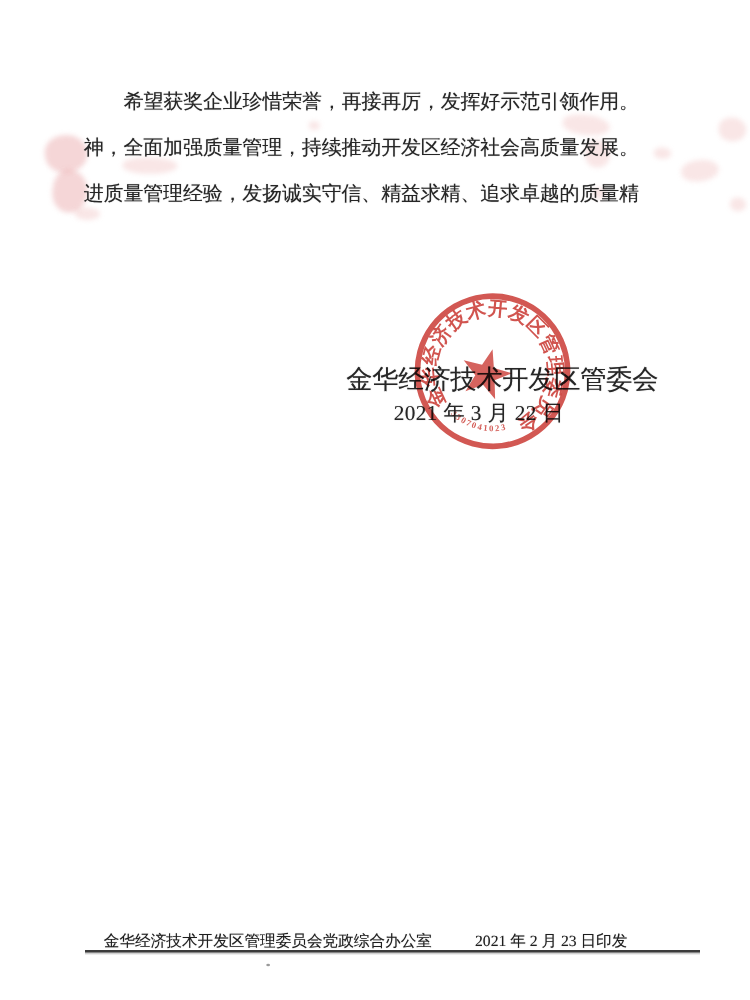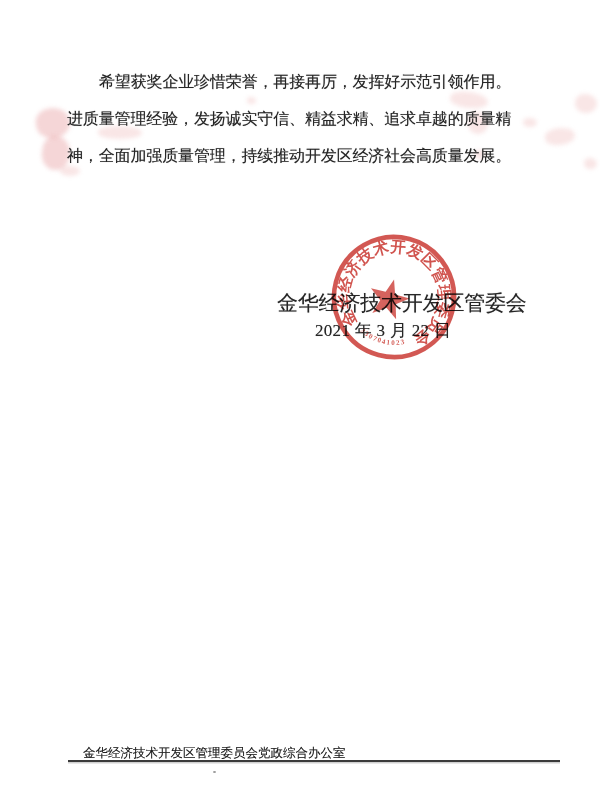--- a/index.html
+++ b/index.html
@@ -102,22 +102,22 @@
   <div class="bleed faint b6"></div>
   <div class="bleed faint b7"></div>
   <div class="bleed faint b8"></div>
   <div class="bleed faint b9"></div>
   <div class="bleed faint b10"></div>
   <div class="bleed faint b11"></div>
   <div class="bleed faint b12"></div>
 
   <div class="body-text">
     <div class="body-line indent">希望获奖企业珍惜荣誉，再接再厉，发挥好示范引领作用。</div>
+    <div class="body-line">神，全面加强质量管理，持续推动开发区经济社会高质量发展。</div>
     <div class="body-line">进质量管理经验，发扬诚实守信、精益求精、追求卓越的质量精</div>
-    <div class="body-line">神，全面加强质量管理，持续推动开发区经济社会高质量发展。</div>
   </div>
 
   <div class="sig-org">金华经济技术开发区管委会</div>
   <div class="sig-date">2021 年 3 月 22 日</div>
 
   <svg class="seal" viewBox="0 0 170 170" xmlns="http://www.w3.org/2000/svg" xmlns:xlink="http://www.w3.org/1999/xlink">
     <g transform="rotate(15 85 85)">
       <circle cx="85" cy="85" r="60" fill="none" stroke="#c8322b" stroke-width="4.6" stroke-opacity="0.88"></circle>
       <defs>
         <path id="ringTextPath" d="M 56.1 119.5 A 45 45 0 1 1 113.9 119.5" fill="none"></path>
@@ -127,16 +127,17 @@
         <textPath href="#ringTextPath" xlink:href="#ringTextPath" startOffset="50%" text-anchor="middle">金华经济技术开发区管理委员会</textPath>
       </text>
       <polygon transform="translate(80.5 89)" points="0,-21 4.9,-6.8 20,-6.5 8,2.6 12.3,17 0,8.4 -12.3,17 -8,2.6 -20,-6.5 -4.9,-6.8" fill="#c8322b" fill-opacity="0.82"></polygon>
       <text font-size="7" font-weight="bold" fill="#c8322b" fill-opacity="0.85" letter-spacing="1.4">
         <textPath href="#codeTextPath" xlink:href="#codeTextPath" startOffset="50%" text-anchor="middle">3307041023</textPath>
       </text>
     </g>
   </svg>
 
   <div class="footer-issuer">金华经济技术开发区管理委员会党政综合办公室</div>
+  <div class="footer-date">2021 年 2 月 23 日印发</div>
   <div class="footer-rule"></div>
   <div class="speck"></div>
 
 </div>
 
 </body></html>

